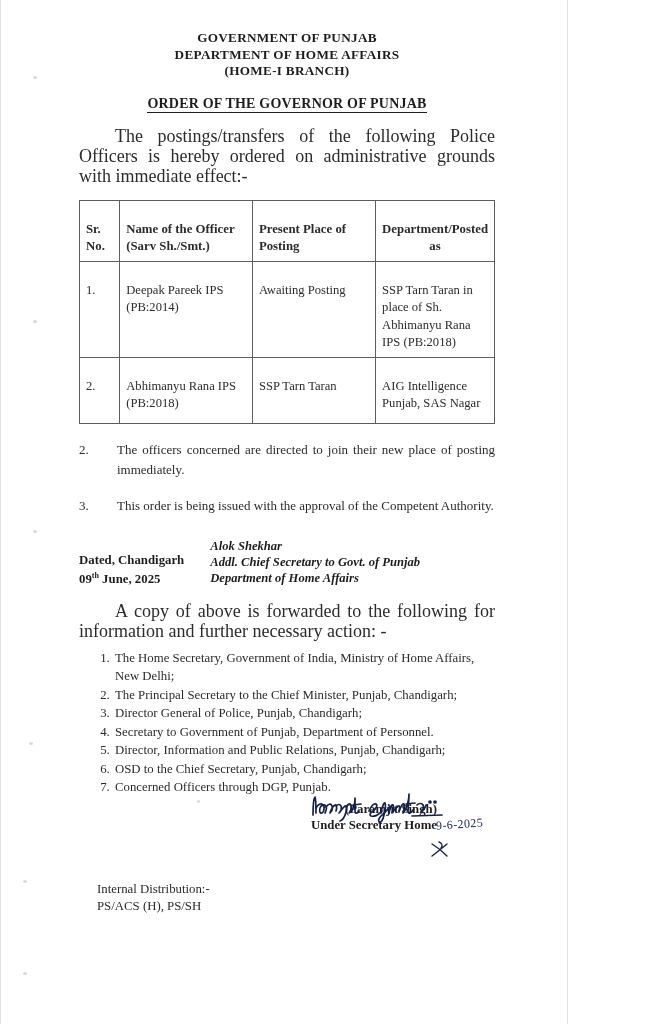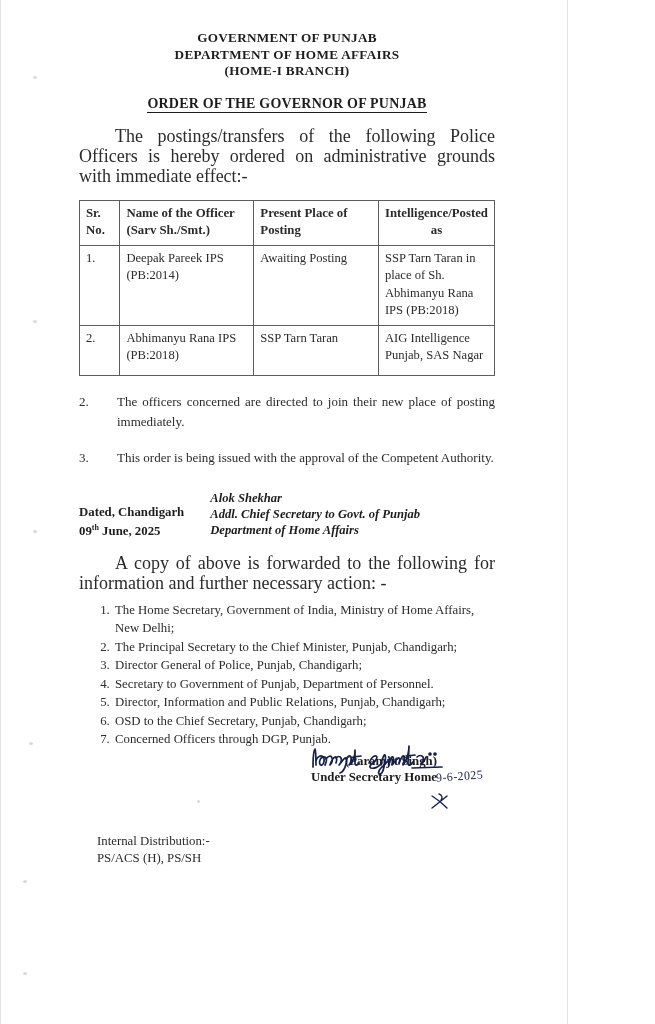--- a/index.html
+++ b/index.html
@@ -77,21 +77,21 @@
   table.order-table {
     width: 100%;
     border-collapse: collapse;
     margin-top: 14px;
     font-size: 12.6px;
     color: #2b2b2b;
   }
   table.order-table th,
   table.order-table td {
     border: 1px solid #5d5d5d;
-    padding: 4px 6px 5px 6px;
+    padding: 20px 6px 5px 6px;
     vertical-align: top;
     line-height: 17.5px;
   }
   table.order-table th {
     font-weight: bold;
     font-size: 12.8px;
   }
   th.c-sr   { width: 34px;  text-align: left; }
   th.c-name { width: 168px; text-align: left; }
   th.c-pres { width: 162px; text-align: left; }
@@ -243,21 +243,21 @@
             <div>No.</div>
           </th>
           <th class="c-name">
             <div>Name of the Officer</div>
             <div>(Sarv Sh./Smt.)</div>
           </th>
           <th class="c-pres">
             <div>Present Place of</div>
             <div>Posting</div>
           </th>
-          <th class="c-tran">Intelligence/Posted as</th>
+          <th class="c-tran">Department/Posted as</th>
         </tr>
       </thead>
       <tbody>
         <tr class="r1">
           <td class="c-sr">1.</td>
           <td>Deepak Pareek IPS (PB:2014)</td>
           <td>Awaiting Posting</td>
           <td>SSP Tarn Taran in place of Sh. Abhimanyu Rana IPS (PB:2018)</td>
         </tr>
         <tr class="r2">

